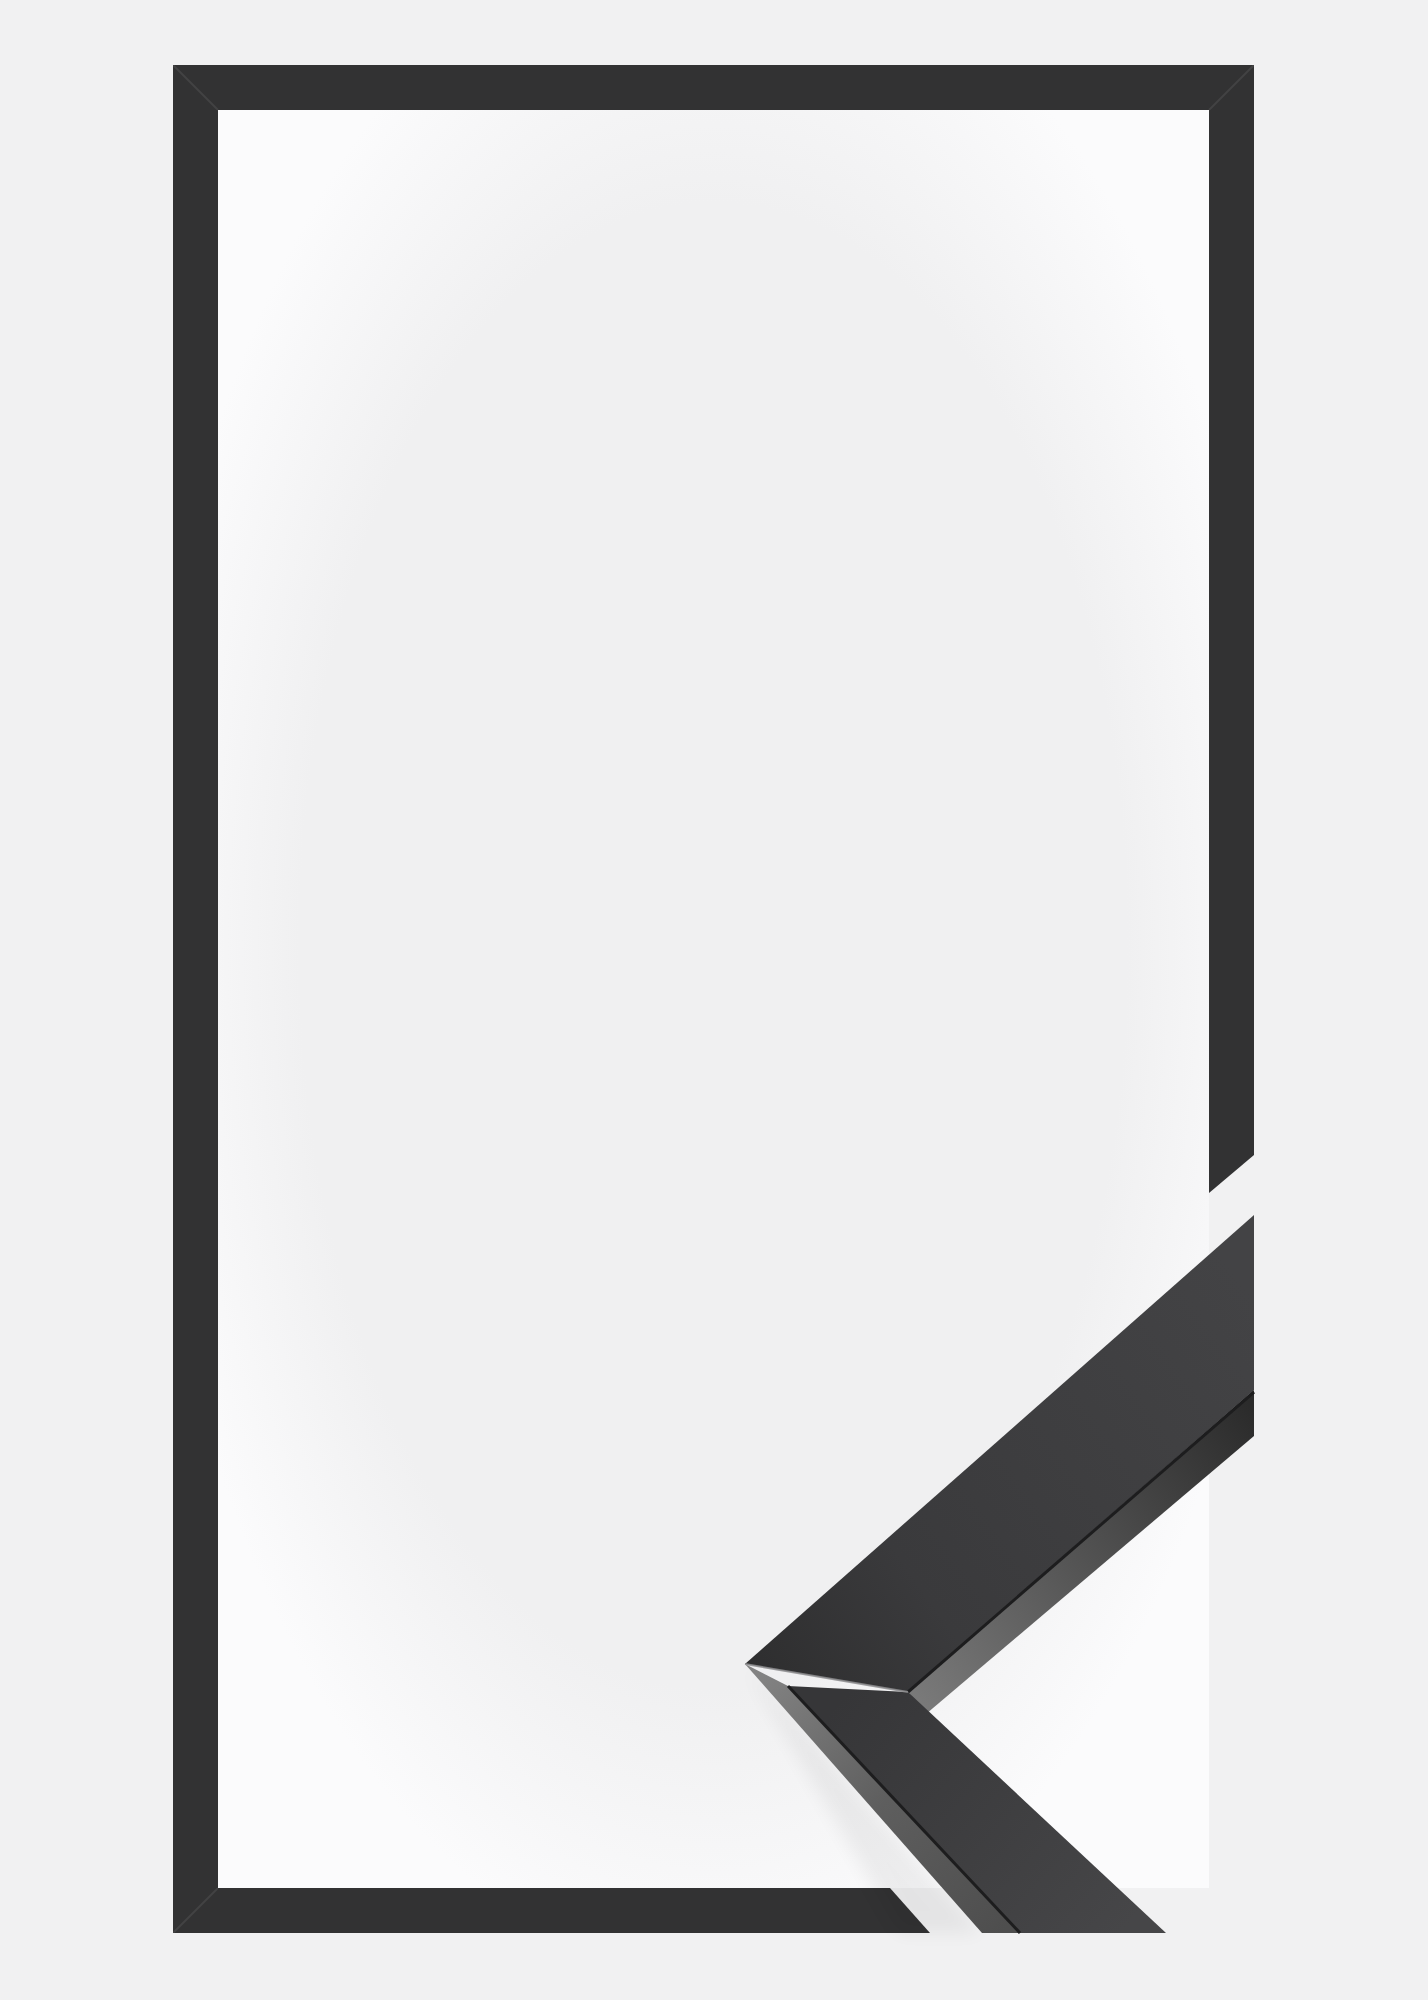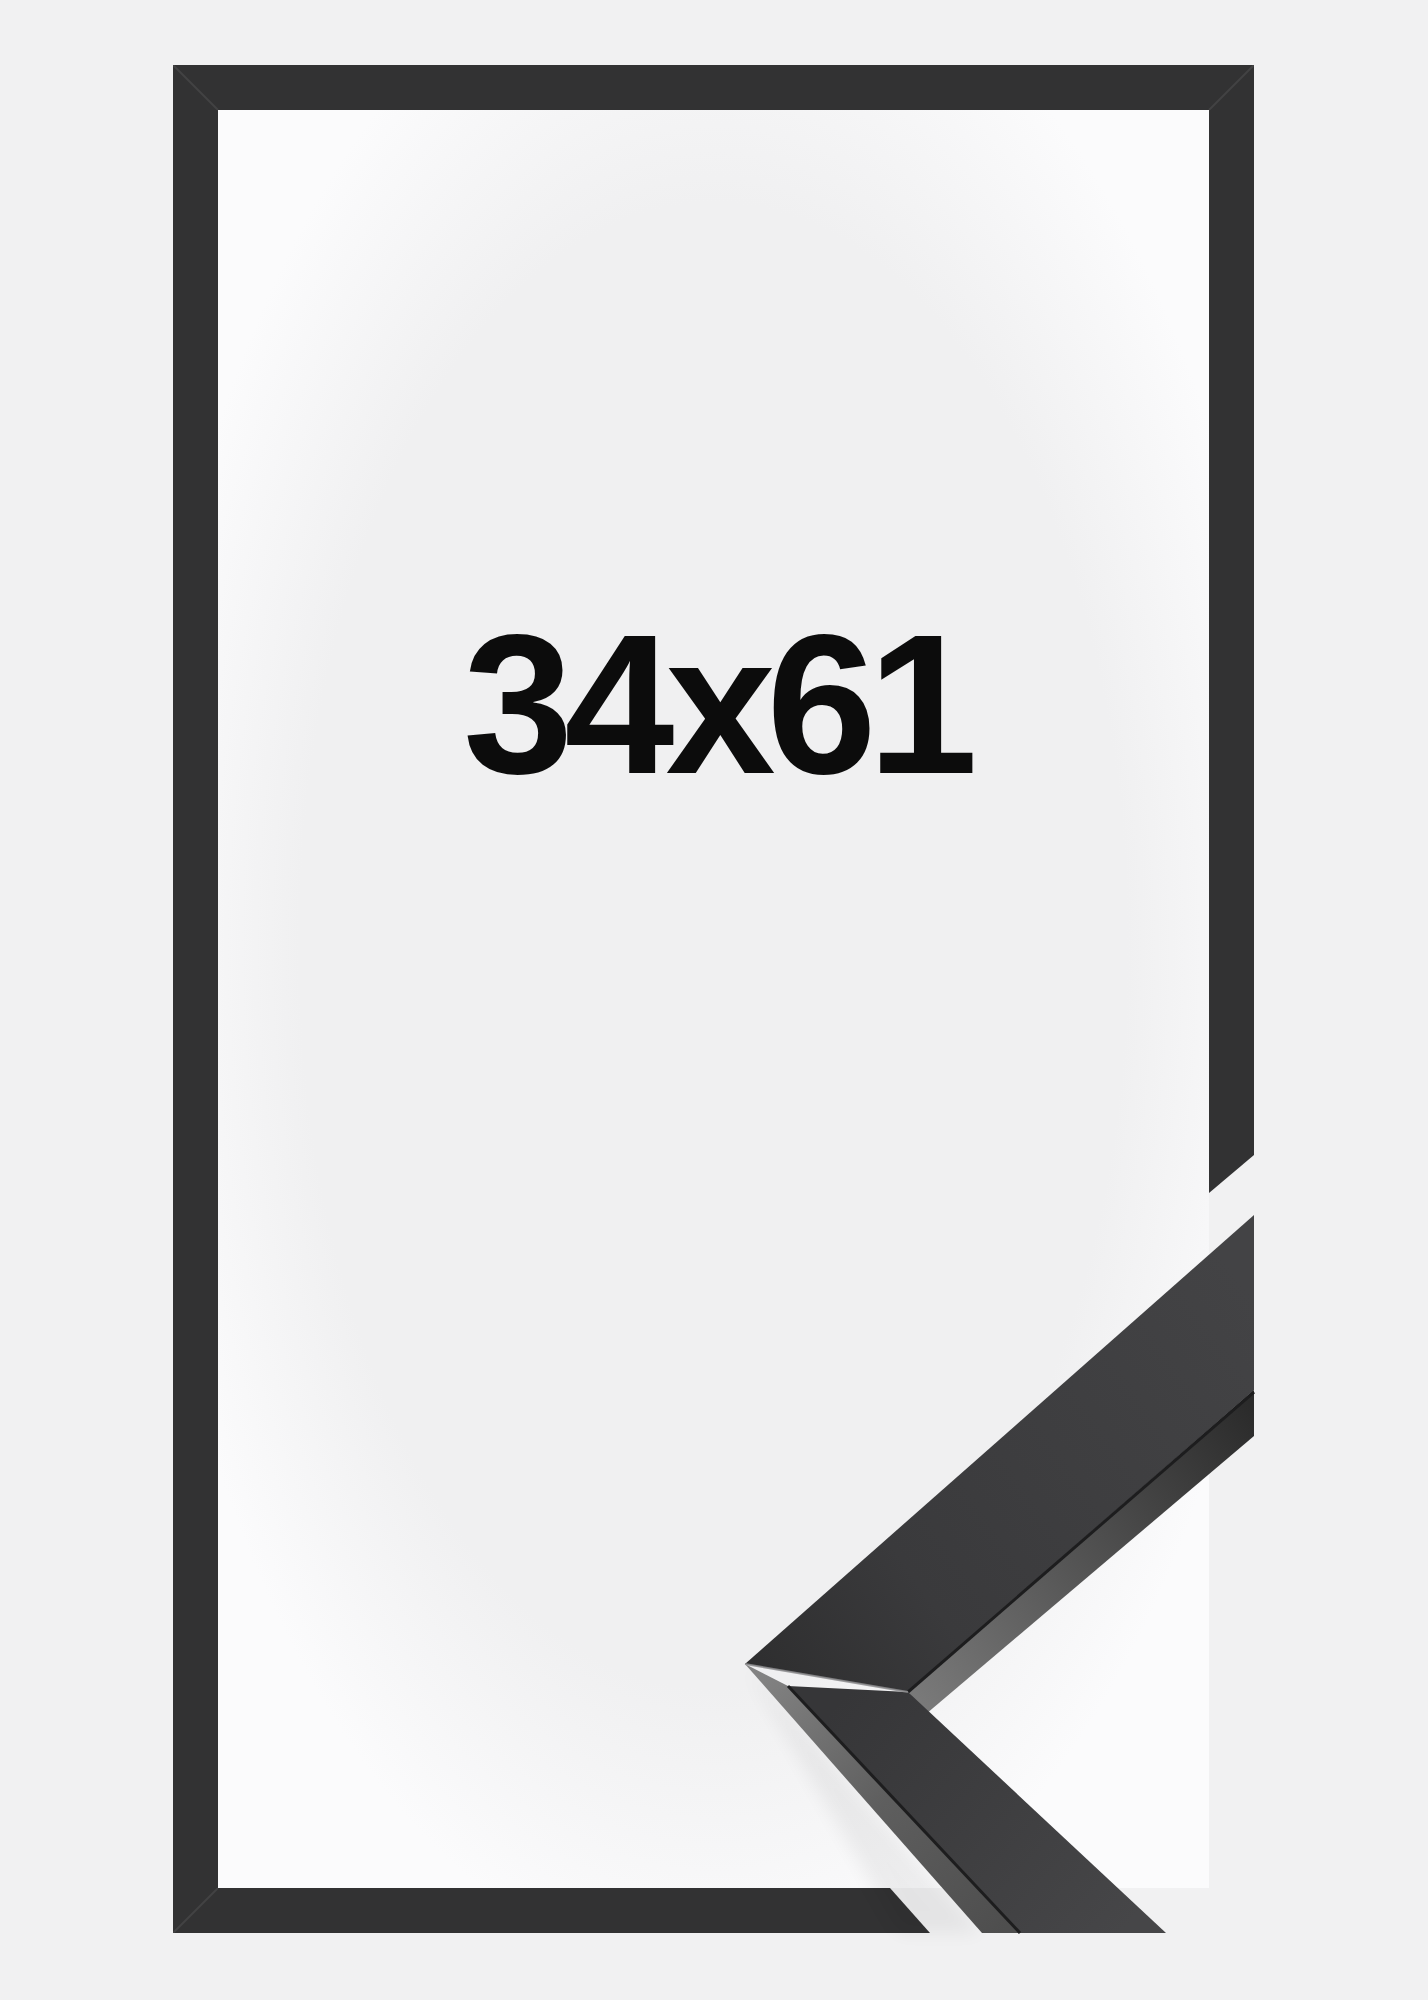--- a/index.html
+++ b/index.html
@@ -88,15 +88,14 @@
 
       <polygon points="788,1686 908,1692 1166,1933 1020,1933" fill="url(#gLower)"></polygon>
 
       <polygon points="745,1664 788,1686 1020,1933 982,1933" fill="url(#gStripL)"></polygon>
       <line class="crease" x1="788" y1="1686" x2="1020" y2="1933"></line>
 
       <line class="seam" x1="745" y1="1664" x2="908" y2="1692"></line>
     </g>
   </svg>
 
-  <div class="size-label">34x61</div>
 
 </div>
 
 </body></html>

